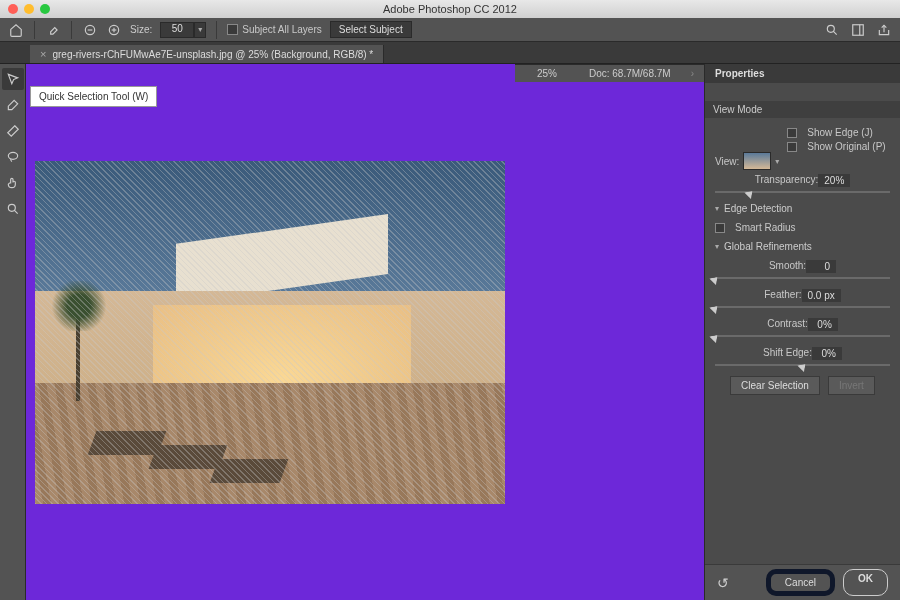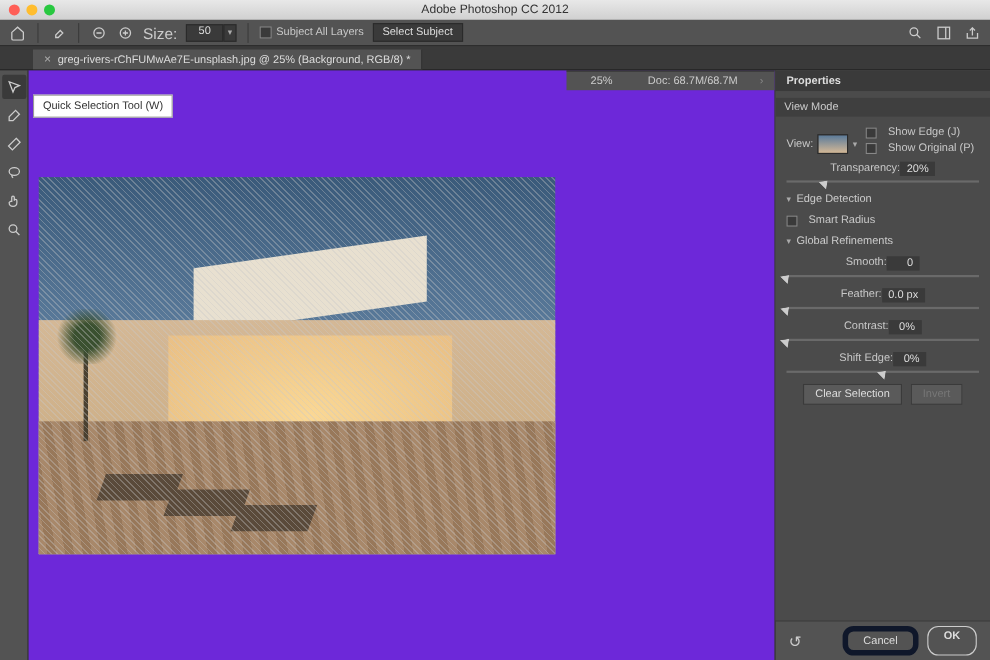--- a/index.html
+++ b/index.html
@@ -9,21 +9,21 @@
 .titlebar { height: 18px; background: linear-gradient(#e8e8e8,#d0d0d0); display: flex; align-items: center; position: relative; }
 .traffic { display: flex; gap: 6px; margin-left: 8px; }
 .dot { width: 10px; height: 10px; border-radius: 50%; }
 .dot.red { background:#ff5f57; } .dot.yellow{background:#ffbd2e;} .dot.green{background:#28c840;}
 .titlebar .title { position:absolute; left:0; right:0; text-align:center; color:#333; font-size:11px; font-weight:500; pointer-events:none;}
 
 
 .optbar { height: 24px; background:#535353; display:flex; align-items:center; padding:0 8px; gap:8px; border-bottom:1px solid #2a2a2a; }
 .optbar .ico { width:16px; height:16px; display:flex; align-items:center; justify-content:center; color:#ccc; }
 .optbar .sep { width:1px; height:18px; background:#3a3a3a; margin:0 2px;}
-.optbar label { font-size:14px; color:#ccc; }
+.optbar label { font-size:10px; color:#ccc; }
 .optbar .numfield { width:34px; height:16px; background:#3a3a3a; border:1px solid #2a2a2a; color:#ddd; font-size:10px; text-align:center; }
 .optbar .dropdown { width:12px; height:16px; background:#3a3a3a; border:1px solid #2a2a2a; display:flex; align-items:center; justify-content:center;}
 .optbar .chk { display:flex; align-items:center; gap:4px; }
 .optbar .chkbox { width:11px; height:11px; border:1px solid #888; background:#3a3a3a; }
 .optbar .btn { padding:2px 8px; background:#3a3a3a; border:1px solid #2a2a2a; font-size:10px; color:#ddd; }
 .optbar .right { margin-left:auto; display:flex; gap:10px; }
 
 
 .tabbar { height:22px; background:#3a3a3a; display:flex; align-items:flex-end; padding-left:30px; border-bottom:1px solid #222;}
 .tab { background:#535353; color:#ddd; padding:3px 10px; font-size:10px; display:flex; align-items:center; gap:6px; border-right:1px solid #2a2a2a;}
@@ -55,21 +55,21 @@
 .hatch { position:absolute; inset:0; background-image:repeating-linear-gradient(45deg, rgba(200,200,200,0.35) 0 1px, transparent 1px 4px); }
 
 
 .statusbar { height:18px; background:#535353; display:flex; align-items:center; padding:0 10px; gap:20px; font-size:10px; color:#ccc; border-top:1px solid #2a2a2a;}
 .statusbar .sbox{padding:0 12px;}
 .statusbar .arrow{color:#888;}
 
 
 .panel { width:196px; background:#535353; display:flex; flex-direction:column; border-left:1px solid #2a2a2a;}
 .panel-tab { background:#3a3a3a; padding:4px 10px; font-size:10px; font-weight:bold; color:#ddd;}
-.panel-body { flex:1; overflow-y:auto; padding:6px 10px 4px 10px; background:#4b4b4b;}
+.panel-body { flex:1; overflow-y:auto; padding:18px 10px 4px 10px; background:#4b4b4b;}
 .subhead { background:#3f3f3f; padding:3px 8px; font-size:10px; color:#ccc; margin:0 -10px 6px -10px;}
 .row { display:flex; align-items:center; gap:6px; margin:3px 0; font-size:10px;}
 .thumb { width:28px; height:18px; background:linear-gradient(#5a7a9a,#d4b896); border:1px solid #2a2a2a;}
 .ddarrow{font-size:8px;color:#aaa;}
 .chk2 { width:10px; height:10px; border:1px solid #888; background:#3a3a3a; margin-right:4px;}
 .slider-row { margin:4px 0 10px 0;}
 .slider-row .labels{display:flex;justify-content:center;font-size:10px;margin-bottom:2px;}
 .sval { background:#3a3a3a; padding:1px 6px; min-width:30px; text-align:right; font-size:10px; color:#ddd;}
 .strack { height:2px; background:#6a6a6a; position:relative; margin-top:4px;}
 .sthumb { position:absolute; top:-4px; width:10px; height:10px; background:#ccc; transform:translateX(-50%) rotate(45deg); clip-path: polygon(50% 0, 100% 100%, 0 100%); background:#ccc;}
@@ -230,21 +230,21 @@
       <span class="arrow">›</span>
     </div>
   </div>
 
   <div class="panel">
     <div class="panel-tab">Properties</div>
     <div class="panel-body">
 
       <div class="subhead">View Mode</div>
       <div style="display:flex; gap:8px; align-items:flex-start;">
-        <div style="display:flex;align-items:center;gap:4px;margin-top:10px;">
+        <div style="display:flex;align-items:center;gap:4px;margin-top:28px;">
           <span class="lbl">View:</span>
           <div class="thumb"></div>
           <span class="ddarrow">▾</span>
         </div>
         <div style="flex:1;">
           <div class="row">
               <div class="chk2"></div>
               <span>Show Edge (J)</span>
             </div>
           <div class="row">

